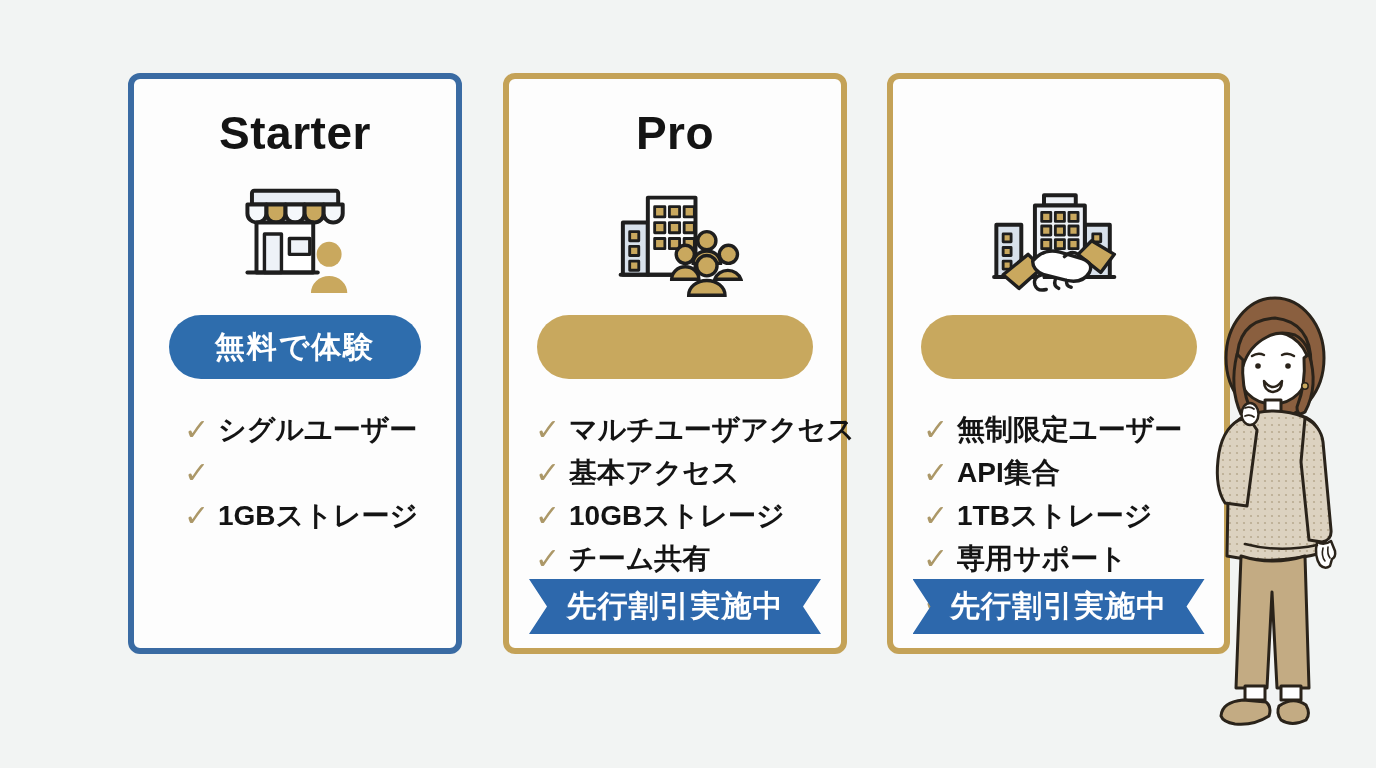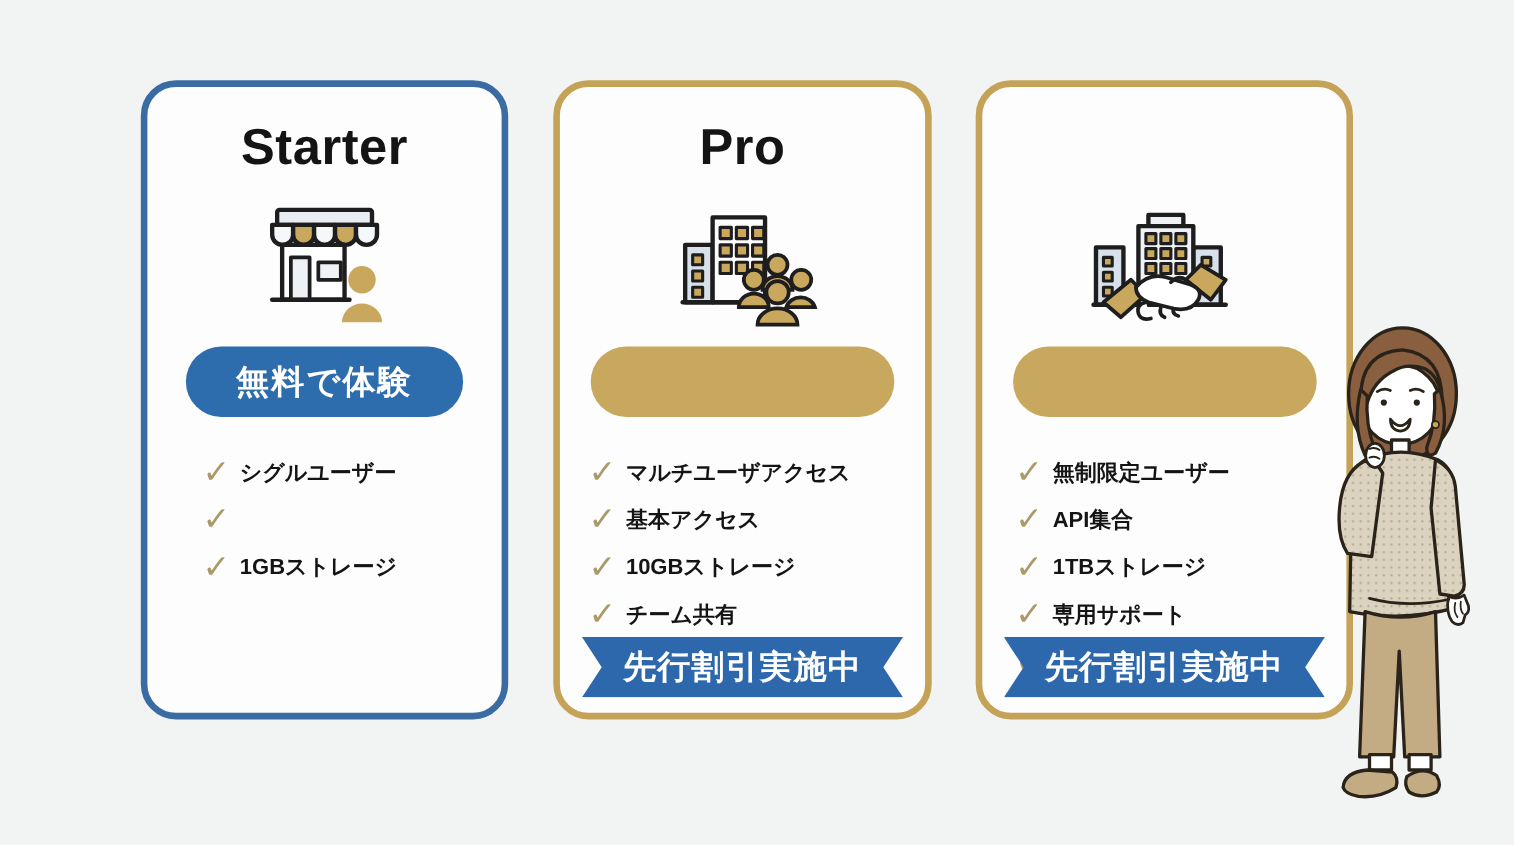--- a/index.html
+++ b/index.html
@@ -7,21 +7,21 @@
     --cta-blue:#2e6dad; --cta-gold:#c8a85e; --ribbon-blue:#2d68ac; --check:#ac9868; --text:#141414;
   }
   *{margin:0;padding:0;box-sizing:border-box}
   html,body{width:1376px;height:768px}
   body{
     position:relative;overflow:hidden;background:var(--page-bg);
     font-family:"Liberation Sans","DejaVu Sans",sans-serif;color:var(--text);
   }
   .card{
     position:absolute;top:73px;height:581px;background:var(--card-bg);
-    border:6px solid var(--gold-accent);border-radius:32px;
+    border:6px solid var(--gold-accent);border-radius:12px;
   }
   #card-starter{left:128px;width:334px;border-color:var(--starter-accent)}
   #card-pro{left:503px;width:344px}
   #card-business{left:887px;width:343px}
 
   .plan-title{
     position:absolute;top:22px;left:0;right:0;text-align:center;
     font-size:46px;line-height:64px;font-weight:800;letter-spacing:0.5px;color:var(--text);
   }
   .plan-icon{
@@ -44,21 +44,21 @@
     display:flex;flex-direction:column;gap:9px;
   }
   #card-starter .features{padding-left:50px}
   #card-pro .features{padding-left:26px}
   #card-business .features{padding-left:30px}
   .feature{display:flex;align-items:center;height:34px}
   .check{
     width:34px;flex:0 0 34px;color:var(--check);
     font-size:30px;font-weight:700;line-height:34px;
   }
-  .feature-text{font-size:20px;font-weight:700;line-height:34px;white-space:nowrap}
+  .feature-text{font-size:28px;font-weight:700;line-height:34px;white-space:nowrap}
 
   .ribbon{
     position:absolute;bottom:14px;left:50%;transform:translateX(-50%);
     width:292px;height:55px;background:var(--ribbon-blue);
     clip-path:polygon(0 0,100% 0,calc(100% - 18px) 50%,100% 100%,0 100%,18px 50%);
     color:#fff;font-size:30px;font-weight:800;letter-spacing:1px;
     display:flex;align-items:center;justify-content:center;
   }
 
   .person{position:absolute;left:1193px;top:290px;width:170px;height:452px}

